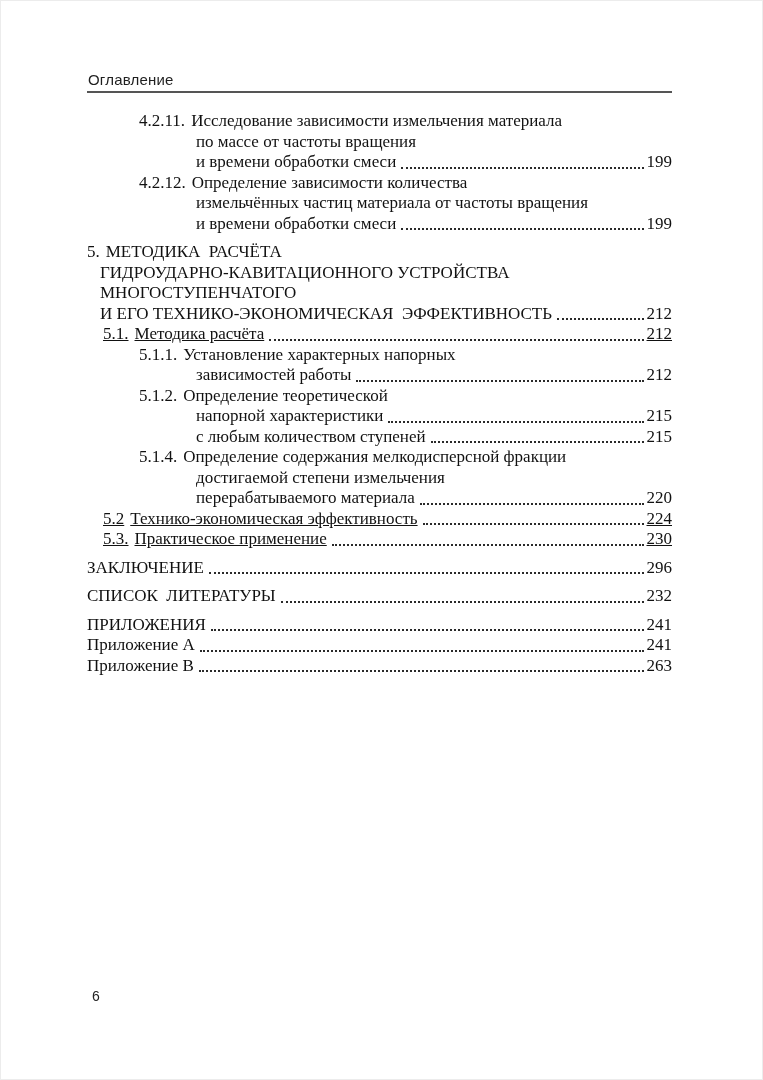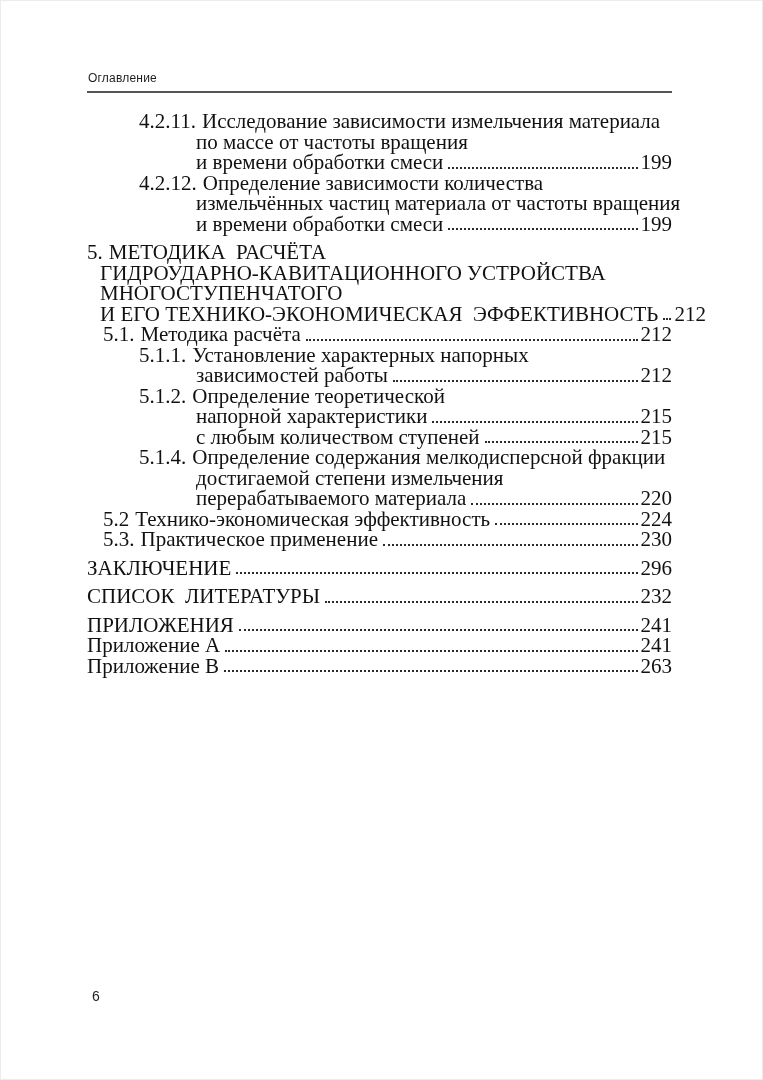--- a/index.html
+++ b/index.html
@@ -11,39 +11,39 @@
     outline: 1px solid #ececec;
     outline-offset: -1px;
     overflow: hidden;
     color: #161616;
   }
   .running-header {
     position: absolute;
     left: 88px;
     top: 71px;
     font-family: "Liberation Sans", sans-serif;
-    font-size: 12px;
+    font-size: 15px;
     color: #1f1f1f;
     letter-spacing: 0.2px;
   }
   .header-rule {
     position: absolute;
     left: 87px;
     top: 91px;
     width: 585px;
     height: 0;
     border-bottom: 2px solid #555555;
   }
   .toc {
     position: absolute;
     left: 87px;
     top: 111px;
     width: 585px;
     font-family: "Liberation Serif", serif;
-    font-size: 21px;
+    font-size: 17px;
     line-height: 20.5px;
     color: #111111;
   }
   .entry { margin: 0; }
   .entry.gap { margin-top: 8px; }
   .line { display: flex; align-items: baseline; }
   .txt, .num, .pg { white-space: pre; }
   .num { margin-right: 6px; flex: 0 0 auto; }
   .txt { flex: 0 0 auto; }
   .leader {
@@ -51,21 +51,21 @@
     min-width: 8px;
     height: 0;
     align-self: flex-end;
     border-bottom: 2px dotted #2a2a2a;
     margin: 0 3px 4px 5px;
   }
   .pg { flex: 0 0 auto; }
   
   .lv-chapter   .line.first { padding-left: 0; }
   .lv-chapter   .line.cont  { padding-left: 13px; }
-  .lv-section   .line.first { padding-left: 16px; }
+  .lv-section   .line.first { padding-left: 16px; text-decoration: underline; }
   .lv-subsection .line.first { padding-left: 52px; }
   .lv-subsection .line.cont  { padding-left: 109px; }
   .lv-top       .line.first { padding-left: 0; }
   .page-footer {
     position: absolute;
     left: 92px;
     top: 988px;
     font-family: "Liberation Sans", sans-serif;
     font-size: 14px;
     color: #222222;

